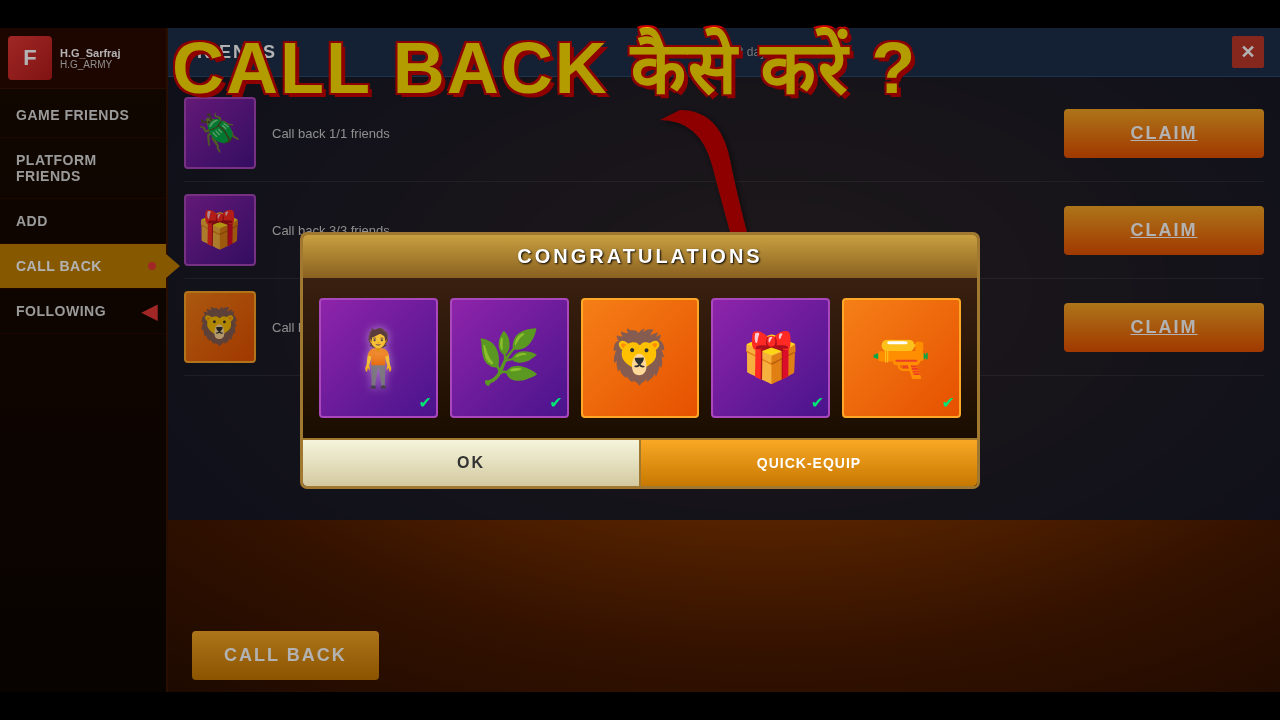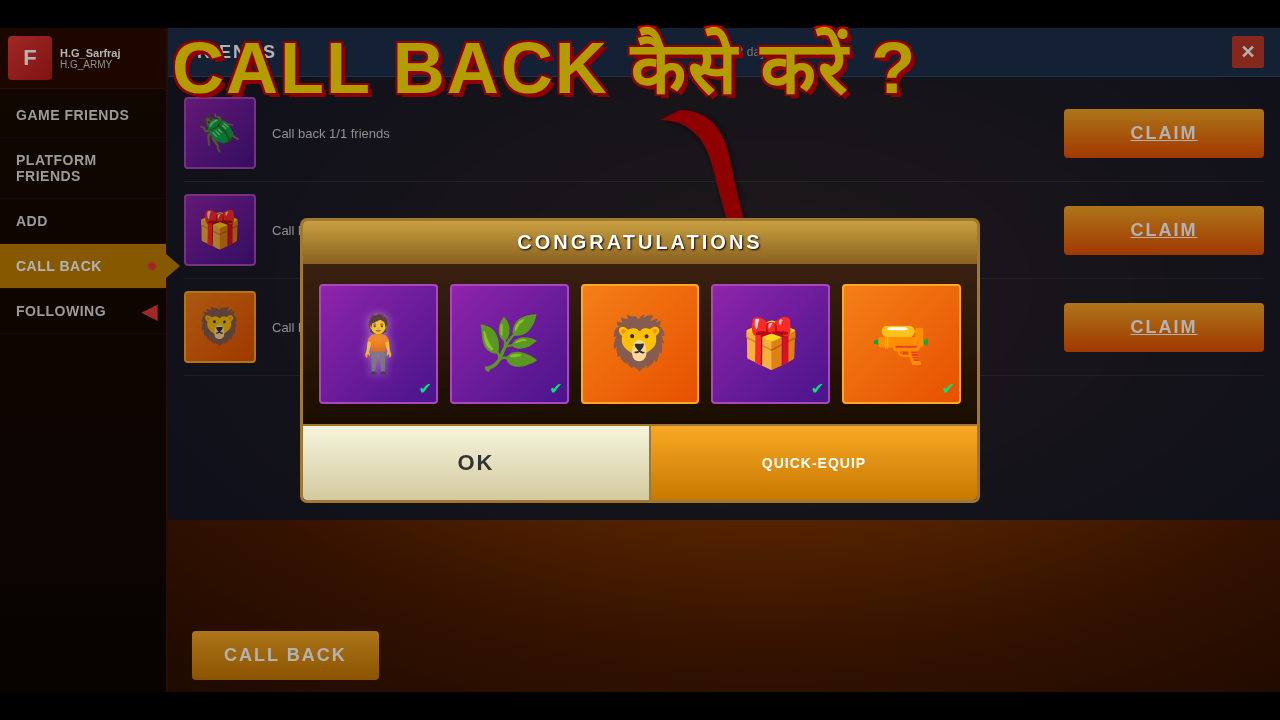--- a/index.html
+++ b/index.html
@@ -322,25 +322,25 @@
       color: rgba(255,255,255,0.9);
       filter: drop-shadow(0 0 4px rgba(255,255,255,0.5));
     }
     .dialog-buttons {
       display: flex;
       background: linear-gradient(180deg, #1a0d00, #0d0500);
       border-top: 2px solid #a07830;
     }
     .dialog-btn-ok {
       flex: 1;
-      padding: 24px;
+      padding: 14px;
       background: linear-gradient(180deg, #f5f5dc, #d4c9a0);
       border: none;
       color: #333;
-      font-size: 22px;
+      font-size: 16px;
       font-weight: bold;
       cursor: pointer;
       letter-spacing: 2px;
     }
     .dialog-btn-equip {
       flex: 1;
       padding: 14px;
       background: linear-gradient(180deg, #f9a825, #c77800);
       border: none;
       color: #fff;

